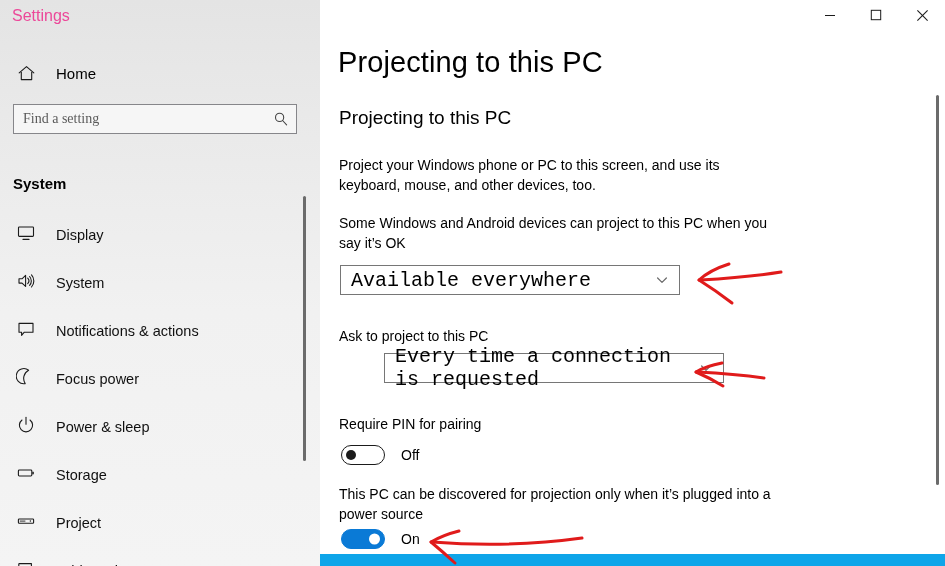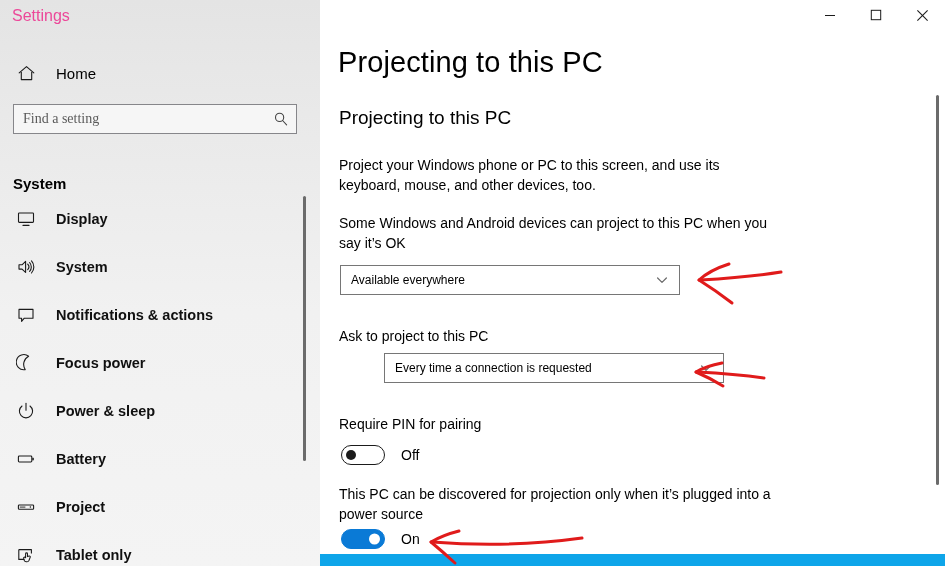--- a/index.html
+++ b/index.html
@@ -127,23 +127,22 @@
   }
   .nav-list {
     position: absolute;
     left: 0;
     top: 195px;
     width: 300px;
   }
   .nav-item {
     height: 48px;
     display: flex;
-    align-items: center;
+    align-items: flex-end;
     cursor: default;
-    font-weight: bold;
   }
   .nav-icon {
     width: 40px;
     min-width: 40px;
     margin-left: 6px;
     display: flex;
     align-items: center;
     justify-content: center;
   }
   .nav-label {
@@ -217,23 +216,24 @@
     border: 1px solid #767676;
     box-sizing: border-box;
     display: flex;
     align-items: center;
     justify-content: space-between;
     cursor: default;
   }
   .dd1 { top: 265px; }
   .dd2 { top: 353px; margin-left: 44px; }
   .dropdown-value {
-    font-size: 12px;
+    font-size: 20px;
     color: #000;
     padding-left: 10px;
+    font-family: Liberation Mono, monospace;
   }
   .dropdown-chevron {
     padding-right: 10px;
     display: flex;
     align-items: center;
   }
 
   .toggle-row {
     position: absolute;
     left: 21px;
@@ -383,21 +383,21 @@
         <span class="nav-label">Power &amp; sleep</span>
       </div>
 
       <div class="nav-item">
         <span class="nav-icon">
           <svg width="20" height="20" viewBox="0 0 20 20">
             <rect x="2.4" y="7" width="13.4" height="6" rx="0.9" fill="none" stroke="#1b1b1b" stroke-width="1.1"></rect>
             <rect x="16.3" y="8.8" width="1.5" height="2.5" fill="#1b1b1b"></rect>
           </svg>
         </span>
-        <span class="nav-label">Battery</span>
+        <span class="nav-label">Storage</span>
       </div>
 
       <div class="nav-item">
         <span class="nav-icon">
           <svg width="20" height="20" viewBox="0 0 20 20">
             <rect x="2.4" y="8" width="15.2" height="4.2" rx="0.8" fill="none" stroke="#1b1b1b" stroke-width="1.1"></rect>
             <circle cx="14.4" cy="10.1" r="0.75" fill="#1b1b1b"></circle>
             <line x1="4.2" y1="10.1" x2="9" y2="10.1" stroke="#1b1b1b" stroke-width="0.9" stroke-linecap="round"></line>
           </svg>
         </span>

